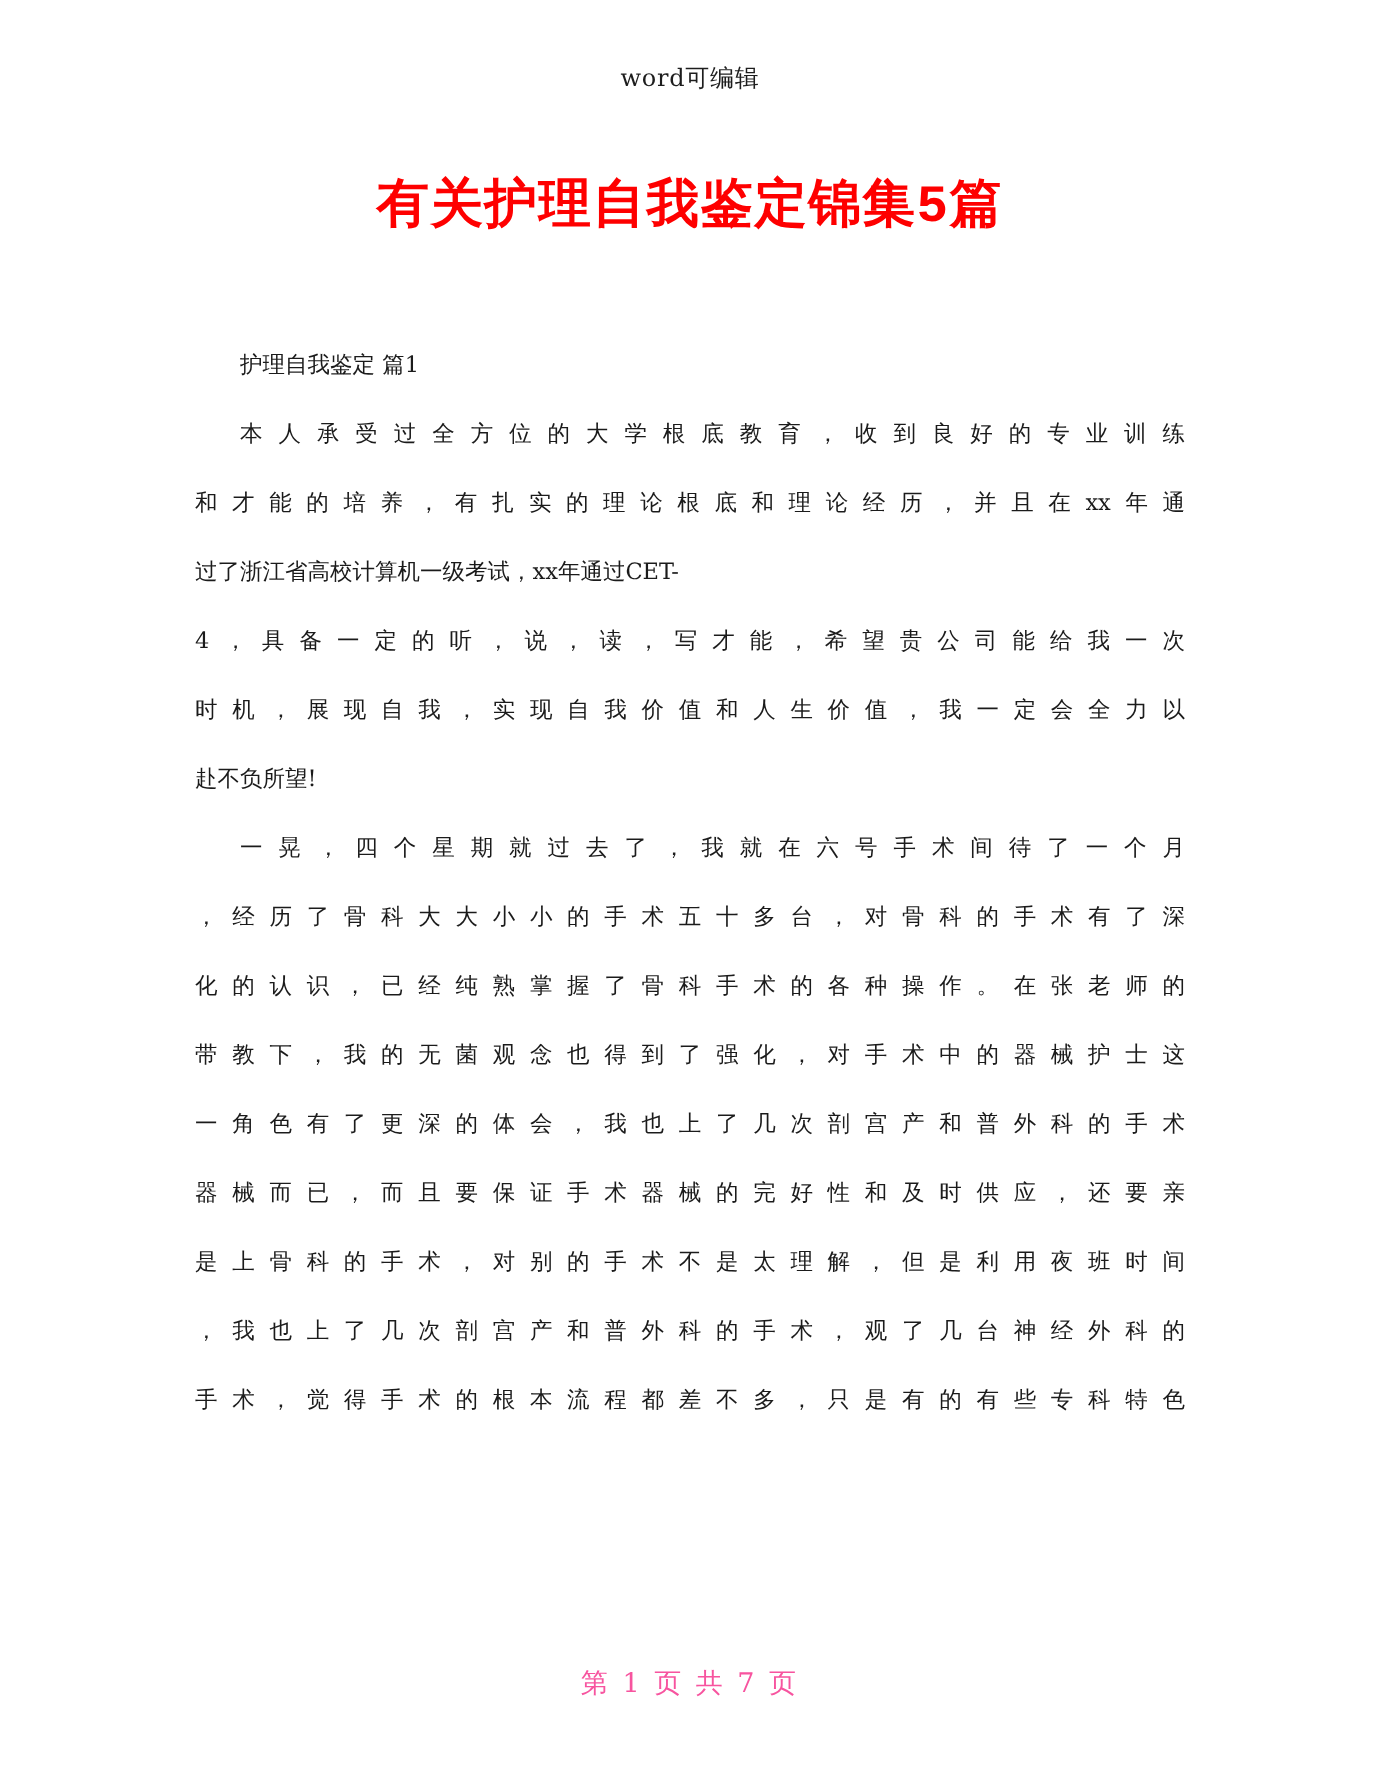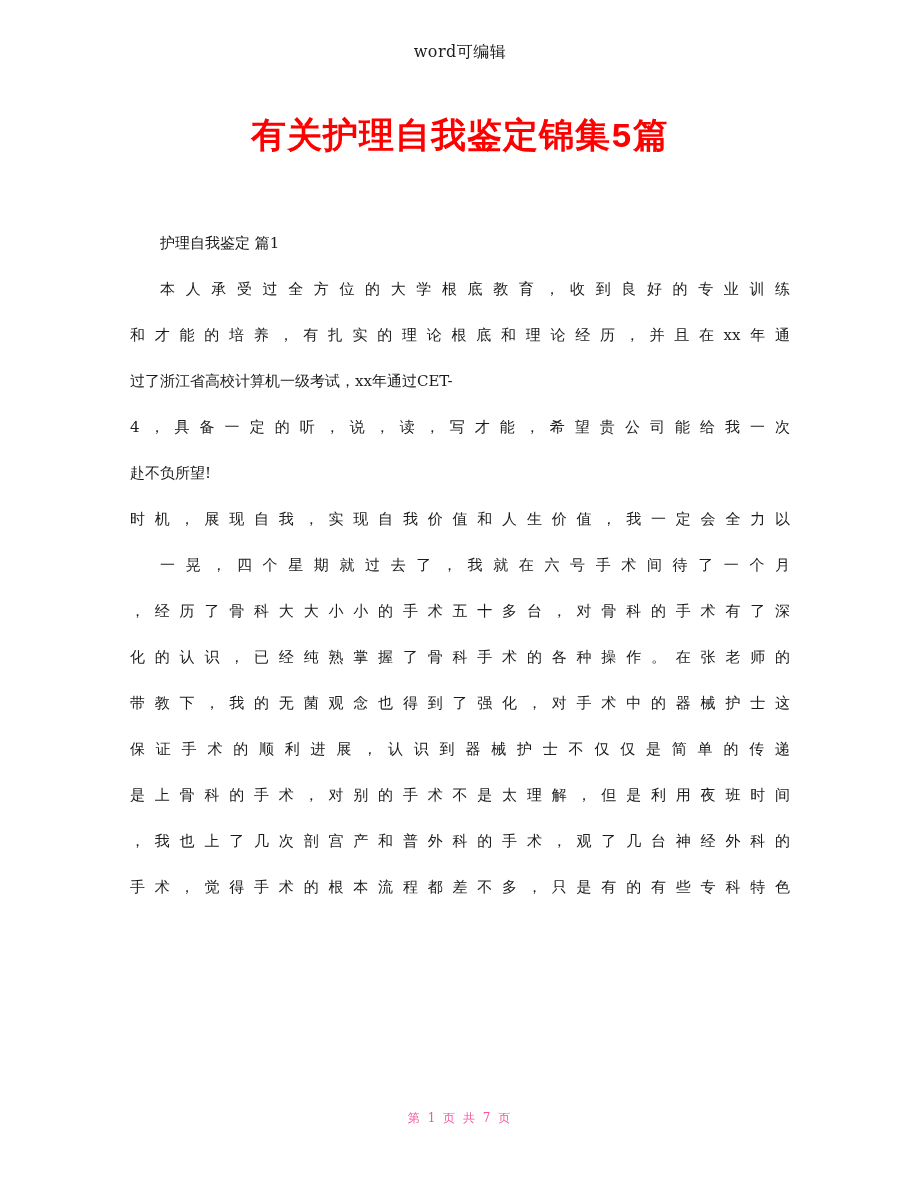--- a/index.html
+++ b/index.html
@@ -49,45 +49,46 @@
     white-space: normal;
     text-align: justify;
     text-align-last: justify;
     text-justify: inter-character;
   }
   .line.indent { text-indent: 2em; }
   .page-footer {
     position: absolute;
     top: 1110px; left: 0; right: 0;
     text-align: center;
-    font-size: 12px;
+    font-size: 18px;
     letter-spacing: 2px;
     color: #f7549f;
   }
 </style>
 </head>
 <body>
 
 <div class="page">
   <div class="watermark">word可编辑</div>
 
   <h1 class="doc-title">有关护理自我鉴定锦集5篇</h1>
 
   <div class="doc-body">
       <div class="line indent">护理自我鉴定 篇1</div>
       <div class="line fill indent">本人承受过全方位的大学根底教育，收到良好的专业训练</div>
       <div class="line fill">和才能的培养，有扎实的理论根底和理论经历，并且在xx年通</div>
       <div class="line">过了浙江省高校计算机一级考试，xx年通过CET-</div>
       <div class="line fill">4，具备一定的听，说，读，写才能，希望贵公司能给我一次</div>
+      <div class="line fill">时机，展现自我，实现自我价值和人生价值，我一定会全力以</div>
       <div class="line">赴不负所望!</div>
-      <div class="line fill">时机，展现自我，实现自我价值和人生价值，我一定会全力以</div>
       <div class="line fill indent">一晃，四个星期就过去了，我就在六号手术间待了一个月</div>
       <div class="line fill">，经历了骨科大大小小的手术五十多台，对骨科的手术有了深</div>
       <div class="line fill">化的认识，已经纯熟掌握了骨科手术的各种操作。在张老师的</div>
       <div class="line fill">带教下，我的无菌观念也得到了强化，对手术中的器械护士这</div>
-      <div class="line fill">保证手术的顺利进展，认识到器械护士不仅仅是简单的传递</div>
+      <div class="line fill">一角色有了更深的体会，我也上了几次剖宫产和普外科的手术</div>
+      <div class="line fill">器械而已，而且要保证手术器械的完好性和及时供应，还要亲</div>
       <div class="line fill">是上骨科的手术，对别的手术不是太理解，但是利用夜班时间</div>
       <div class="line fill">，我也上了几次剖宫产和普外科的手术，观了几台神经外科的</div>
       <div class="line fill">手术，觉得手术的根本流程都差不多，只是有的有些专科特色</div>
     </div>
 
   <div class="page-footer">第 1 页 共 7 页</div>
 </div>
 
 </body></html>

